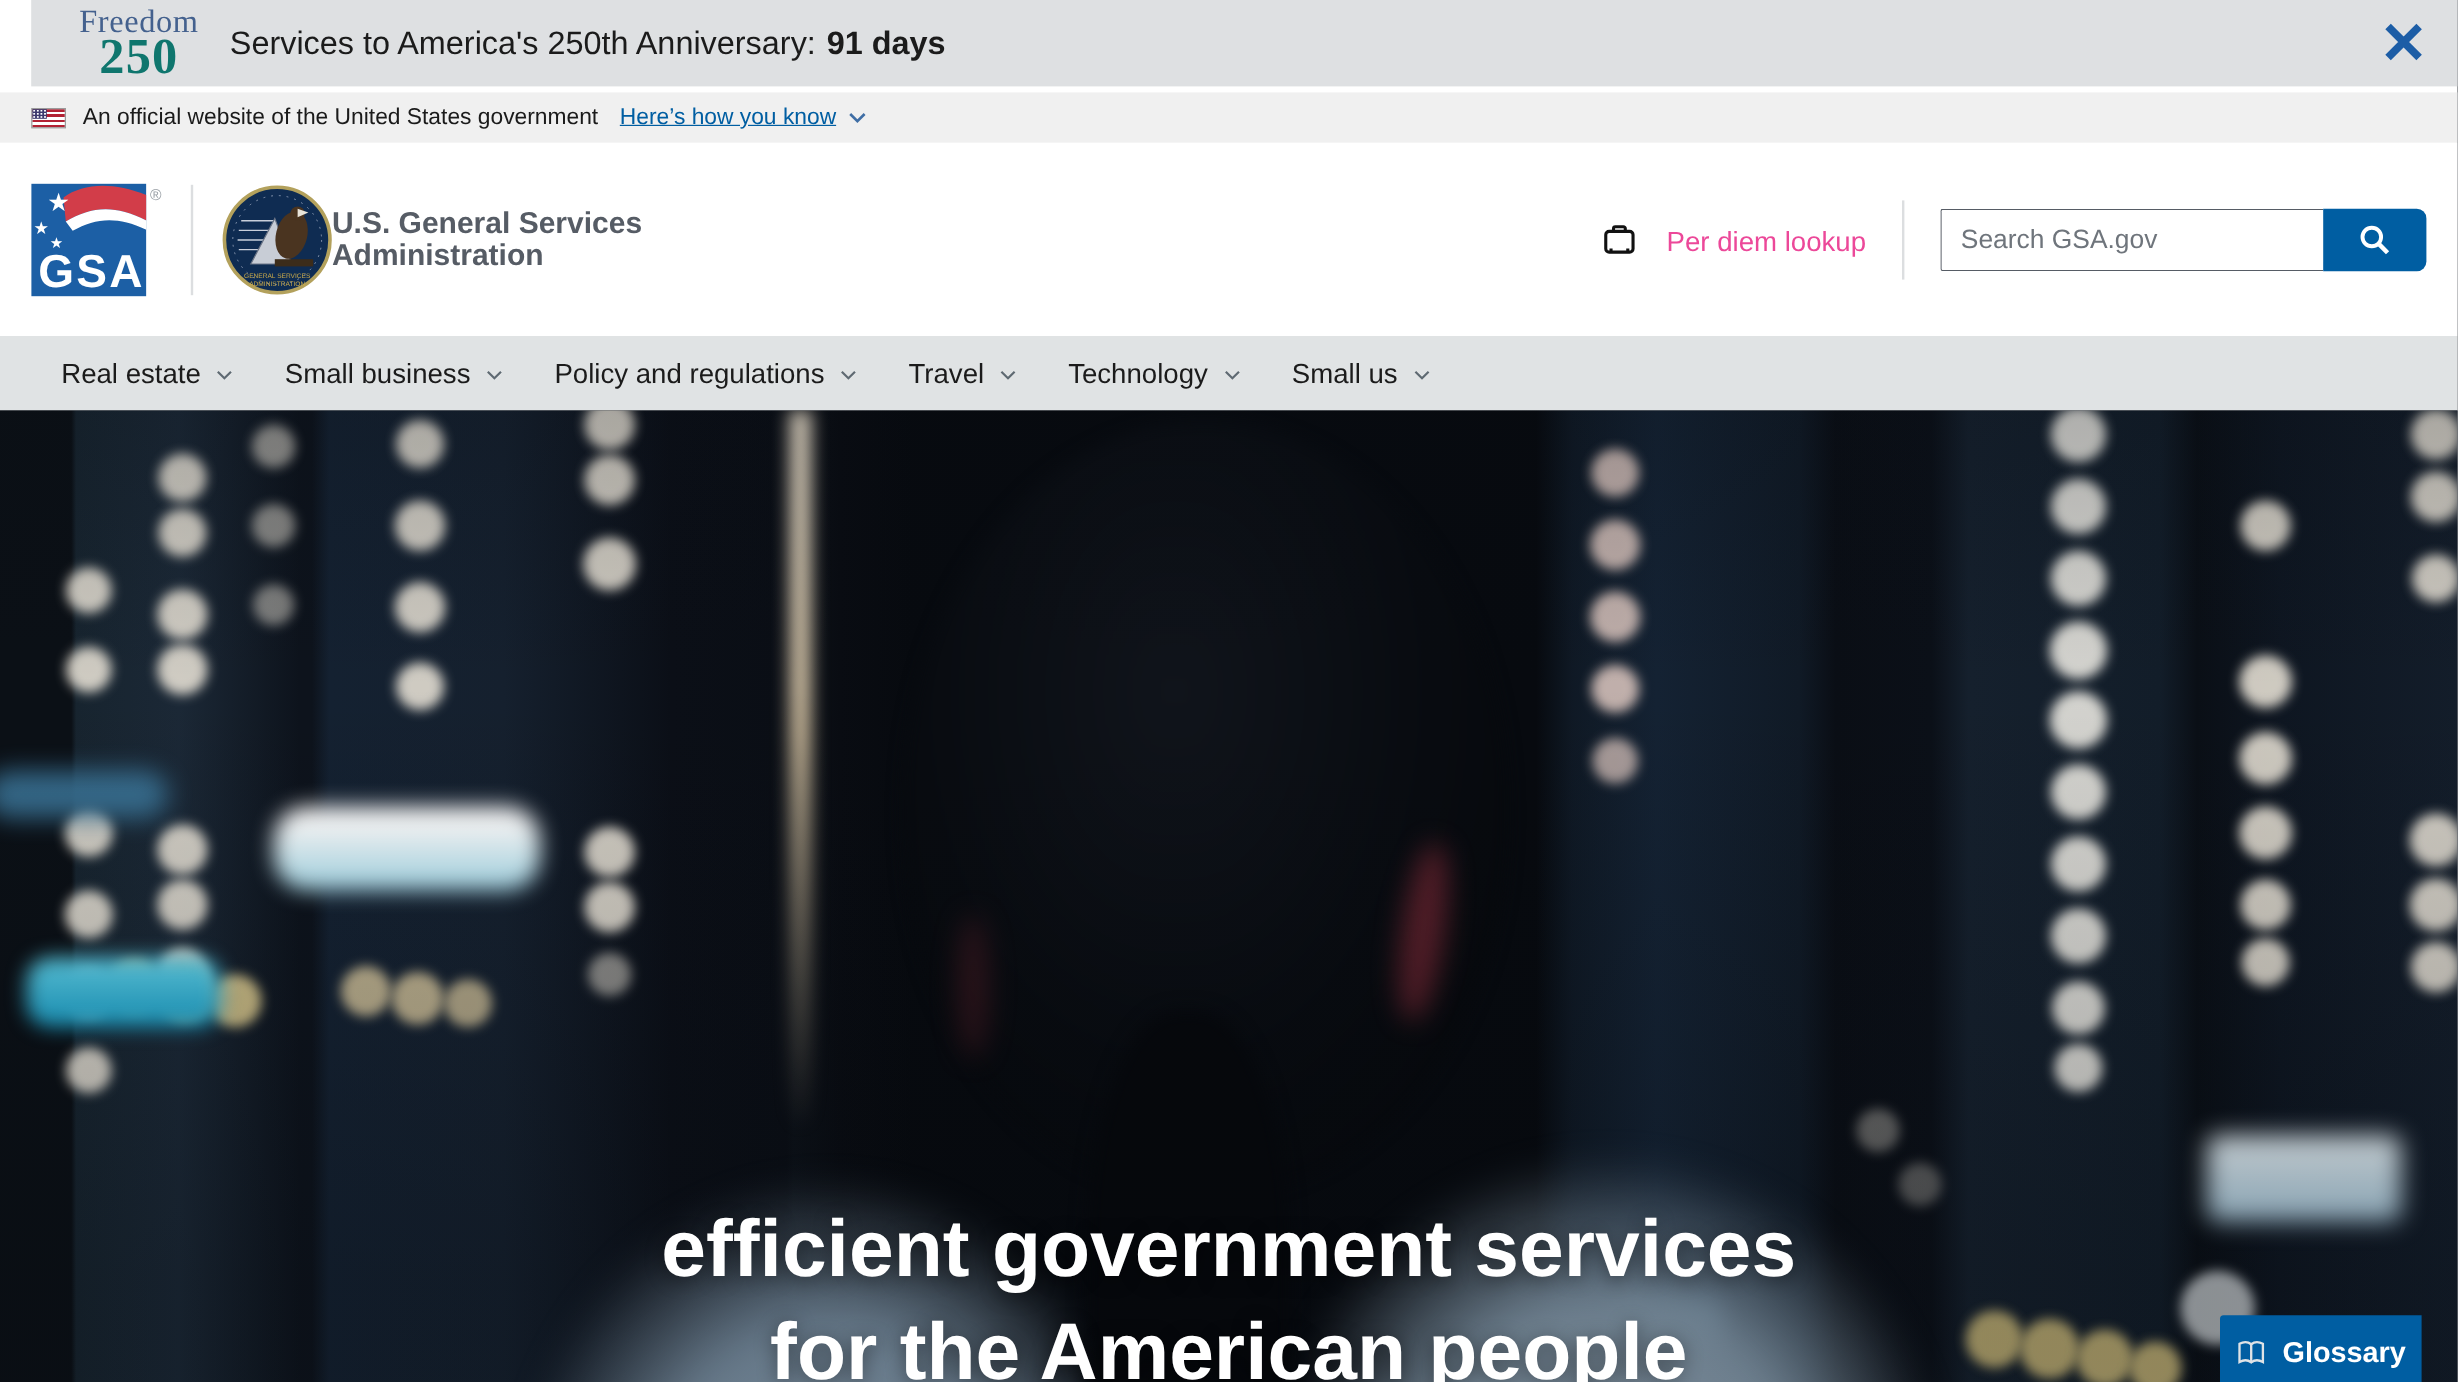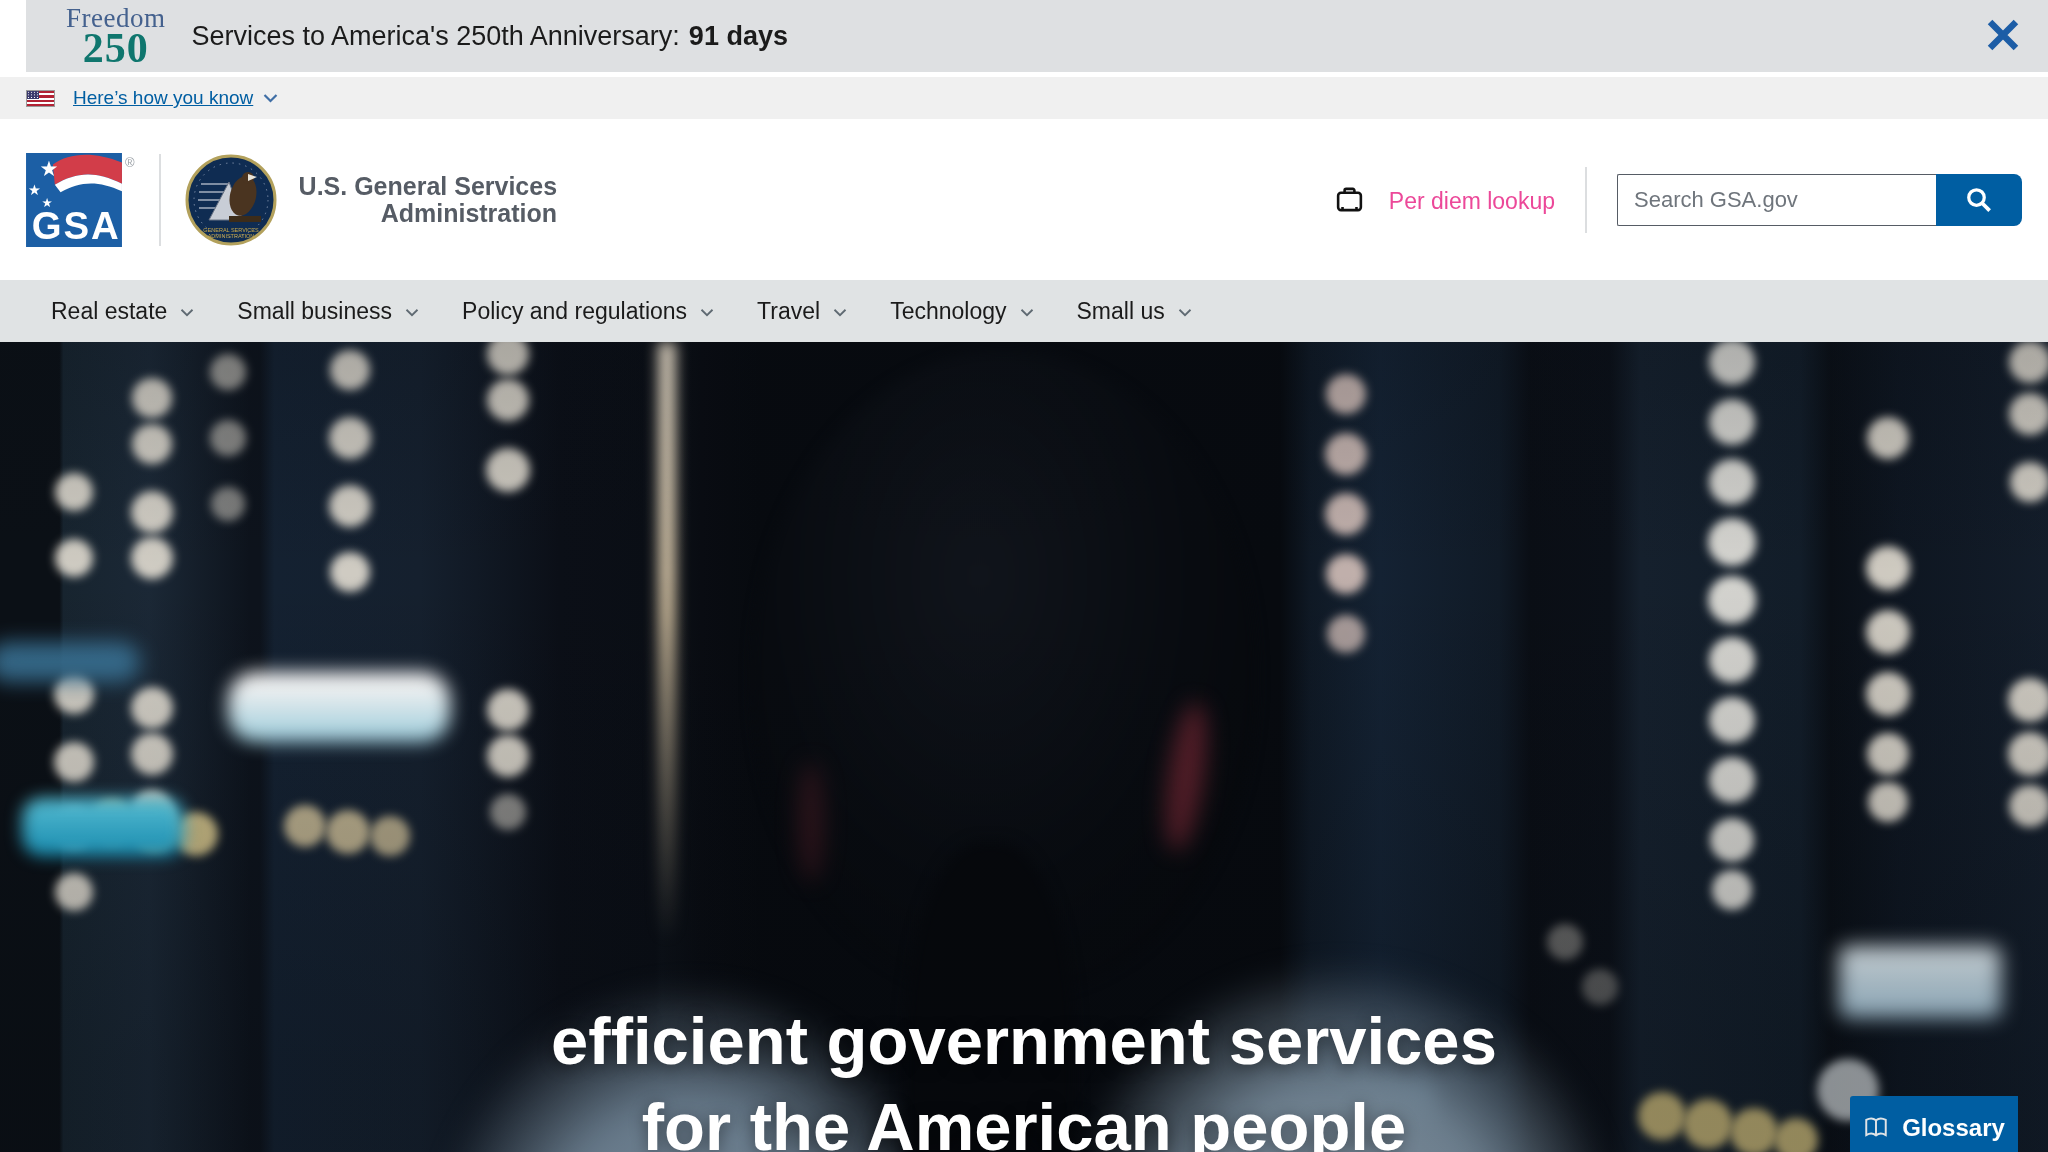--- a/index.html
+++ b/index.html
@@ -24,21 +24,21 @@
      background-image:radial-gradient(#fff 0.7px,transparent 0.8px);background-size:3px 2.6px;}
   .official-text{margin-left:14px;color:#1b1b1b;}
   .how-link{margin-left:18px;color:#005ea2;text-decoration:underline;cursor:pointer;font-size:19px;background:none;border:none;padding:0;}
   .mini-chev{margin-left:9px;display:inline-block;}
 
   
   .site-header{height:161px;background:#fff;display:flex;align-items:center;padding:0 26px;}
   .logo-link{display:flex;align-items:flex-start;cursor:pointer;}
   .reg-mark{font-size:13px;color:#9aa0a6;margin:2px 0 0 3px;}
   .hdr-divider{width:2px;height:92px;background:#dcdee0;margin:0 24px;}
-  .agency-name{font-size:25px;font-weight:700;color:#565c65;line-height:27px;margin-left:22px;text-align:right;}
+  .agency-name{font-size:25px;font-weight:700;color:#565c65;line-height:27px;}
   .hdr-spacer{flex:1;}
   .per-diem{display:flex;align-items:flex-end;gap:24px;color:#ec4899;font-size:23px;background:none;border:none;cursor:pointer;padding:0;}
   .hdr-divider2{width:2px;height:66px;background:#dcdee0;margin:0 30px;}
   .search-form{display:flex;align-items:center;}
   .search-input{width:286px;height:50px;border:1px solid #565c65;border-right:none;border-radius:2px 0 0 2px;
                 font-size:22px;padding:0 16px;color:#1b1b1b;outline:none;font-family:"Liberation Sans",sans-serif;}
   .search-input::placeholder{color:#6f757c;}
   .search-btn{width:86px;height:52px;background:#005ea2;border:none;border-radius:0 8px 8px 0;
               display:flex;align-items:center;justify-content:center;cursor:pointer;}
 
@@ -107,20 +107,21 @@
   </div>
   <button class="close-btn" aria-label="Close">
     <svg width="40" height="40" viewBox="0 0 34 34">
       <path d="M6 6 L28 28 M28 6 L6 28" stroke="#1c5da6" stroke-width="5.5" fill="none"></path>
     </svg>
   </button>
 </div>
 
 <div class="official-banner">
   <span class="flag-icon"></span>
+  <span class="official-text">An official website of the United States government</span>
   <button class="how-link">
     <span>Here’s how you know</span>
   </button>
   <svg class="mini-chev" width="17" height="12" viewBox="0 0 16 12">
     <path d="M2 3 L8 9 L14 3" stroke="#3f6ea5" stroke-width="2.2" fill="none"></path>
   </svg>
 </div>
 
 <header class="site-header">
   <a class="logo-link">

